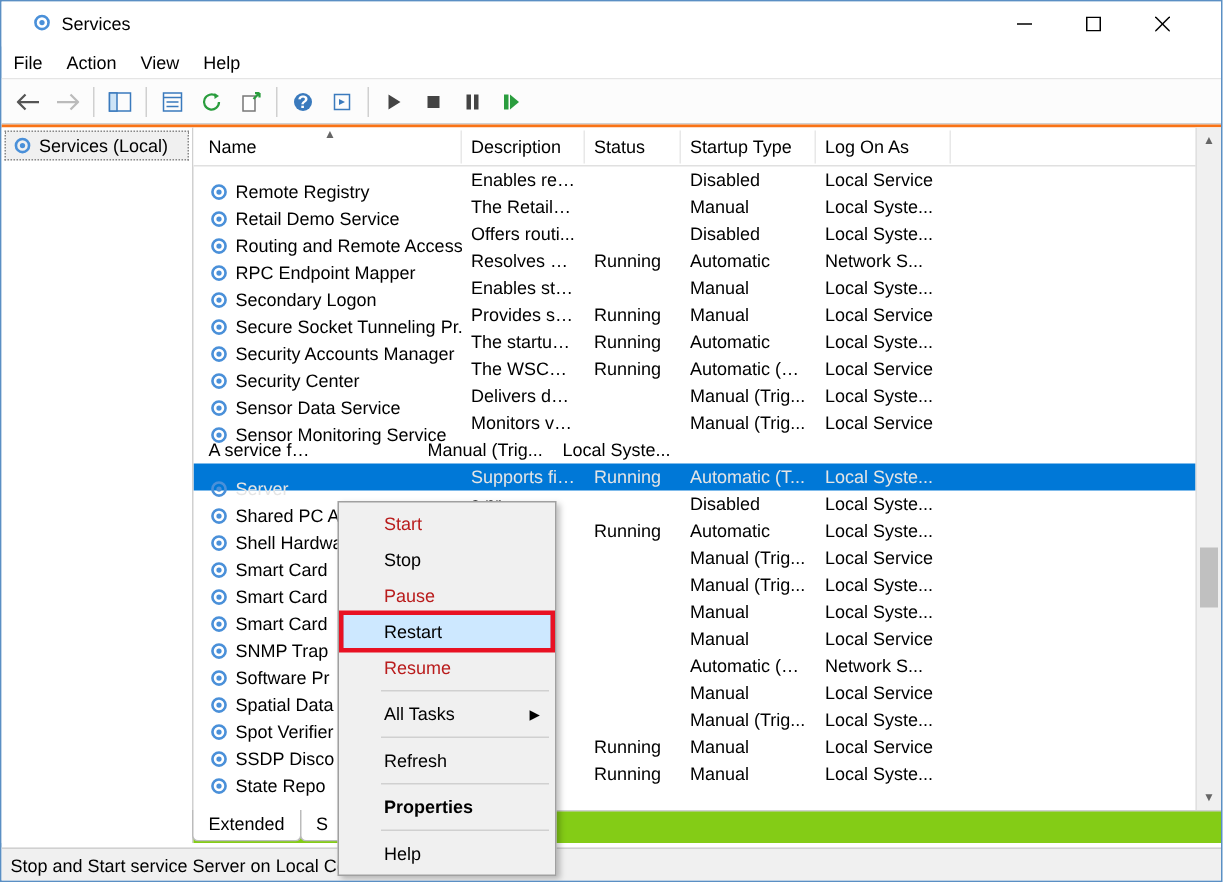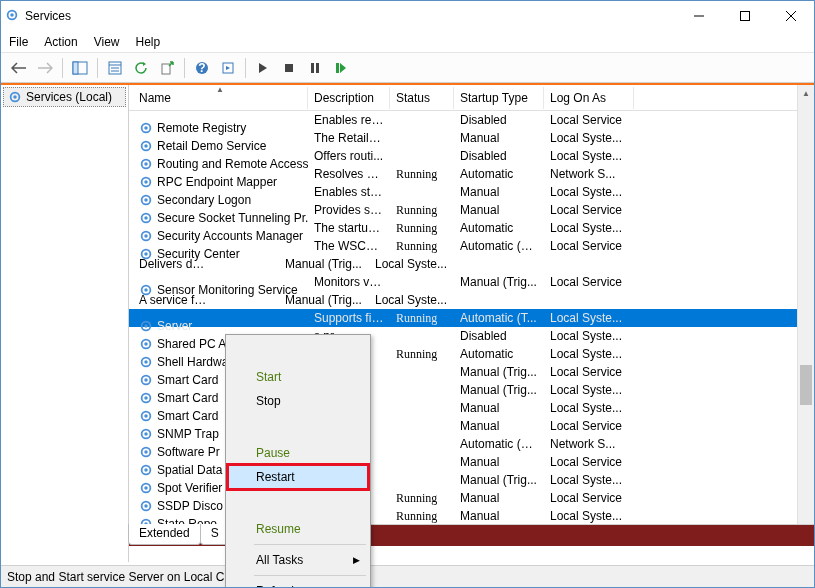--- a/index.html
+++ b/index.html
@@ -1,18 +1,18 @@
 <!DOCTYPE html>
 <html><head>
 <meta charset="utf-8">
 <style>
 * { margin: 0; padding: 0; box-sizing: border-box; font-family: "Segoe UI", Tahoma, sans-serif; font-size: 12px; }
 body { background: #fff; width: 815px; height: 588px; overflow: hidden; border: 1px solid #5a8fc4; position: relative; }
 
-.titlebar { height: 30px; display: flex; align-items: center; padding: 0 0; background: #fff; justify-content: space-between; }
+.titlebar { height: 30px; display: flex; align-items: center; padding: 0 16px; background: #fff; justify-content: space-between; }
 .titlebar .icon { margin: 0 6px 0 4px; }
 .titlebar .title { flex: 1; }
 .winbtns { display: flex; }
 .winbtn { width: 46px; height: 30px; display: flex; align-items: center; justify-content: center; }
 .winbtn svg { width: 10px; height: 10px; }
 
 .menubar { height: 22px; display: flex; align-items: center; padding: 0 8px; gap: 16px; border-bottom: 1px solid #e5e5e5; }
 .menubar span { cursor: default; }
 
 .toolbar { height: 30px; display: flex; align-items: center; padding: 2px 6px; gap: 2px; border-bottom: 1px solid #d0d0d0; background: #fcfcfc; }
@@ -32,34 +32,34 @@
 .col-startup { width: 90px; }
 .col-logon { width: 90px; }
 .sort-arrow { position: absolute; left: 50%; top: -2px; transform: translateX(-50%); font-size: 8px; color: #666; }
 
 .rows { overflow: hidden; flex: 1; position: relative; }
 .row { display: flex; height: 18px; align-items: center; padding-left: 4px; white-space: nowrap; }
 .row.selected { background: #0078d7; color: #e5e5e5; }
 .cell { padding: 0 6px; overflow: hidden; text-overflow: ellipsis; }
 .c-name { width: 175px; display: flex; align-items: center; gap: 4px; margin-top: 16px; }
 .c-desc { width: 82px; }
-.c-status { width: 64px; font-family: Liberation Serif, serif; }
+.c-status { width: 64px; }
 .c-startup { width: 90px; }
 .c-logon { width: 90px; }
 .gear { flex-shrink: 0; }
 
-.tabs { position: absolute; bottom: 16px; left: 0; display: flex; height: 22px; border-top: 1px solid #d0d0d0; background: #7f1d1d; width: 100%; }
+.tabs { position: absolute; bottom: 0; left: 0; display: flex; height: 22px; border-top: 1px solid #d0d0d0; background: #84cc16; width: 100%; }
 .tab { padding: 2px 10px; border: 1px solid #bbb; border-top: none; border-radius: 0 0 4px 4px; margin-left: -1px; background: #fff; position: relative; top: -1px; }
 .tab.active { background: #fff; font-weight: normal; }
 
 .statusbar { height: 22px; border-top: 1px solid #d0d0d0; display: flex; align-items: center; padding: 0 6px; background: #f0f0f0; position: absolute; bottom: 0; left: 0; right: 0; }
 
 .ctx-menu { position: absolute; left: 224px; top: 333px; width: 146px; background: #f0f0f0; border: 1px solid #a0a0a0; box-shadow: 2px 2px 4px rgba(0,0,0,0.25); z-index: 10; padding: 2px; }
 .ctx-item { padding: 5px 20px 5px 28px; cursor: default; position: relative; }
-.ctx-item.disabled { color: #4d7c0f; margin-top: 28px; }
+.ctx-item.disabled { color: #b91c1c; }
 .ctx-item.hover { background: #cde8ff; border: 1px solid #99d1ff; padding: 4px 19px 4px 27px; }
 .ctx-item.highlighted { outline: 3px solid #e81123; outline-offset: -1px; }
 .ctx-item .arrow { position: absolute; right: 8px; top: 50%; transform: translateY(-50%); font-size: 9px; }
 .ctx-sep { height: 1px; background: #d0d0d0; margin: 3px 2px 3px 26px; }
 .ctx-item.bold { font-weight: bold; }
 
 .vscroll { position: absolute; right: 0; top: 0; bottom: 22px; width: 17px; background: #f0f0f0; border-left: 1px solid #e0e0e0; }
 .vscroll .thumb { position: absolute; left: 2px; right: 2px; top: 280px; height: 40px; background: #c0c0c0; border-radius: 0; }
 .vscroll .arr { position: absolute; left: 0; right: 0; height: 17px; display: flex; align-items: center; justify-content: center; color: #666; font-size: 8px; }
 .vscroll .arr.up { top: 0; }
@@ -301,20 +301,27 @@
               <circle cx="8" cy="8" r="2" fill="#4a90d9"></circle>
             </svg>
             <span>Security Center</span>
           </div>
           <div class="cell c-desc">The WSCSV...</div>
           <div class="cell c-status">Running</div>
           <div class="cell c-startup">Automatic (D...</div>
           <div class="cell c-logon">Local Service</div>
         </div>
         <div class="row">
+          <div class="cell c-name">
+            <svg class="gear-svg gear" viewBox="0 0 16 16">
+              <circle cx="8" cy="8" r="5" fill="none" stroke="#4a90d9" stroke-width="2"></circle>
+              <circle cx="8" cy="8" r="2" fill="#4a90d9"></circle>
+            </svg>
+            <span>Sensor Data Service</span>
+          </div>
           <div class="cell c-desc">Delivers dat...</div>
           <div class="cell c-status"></div>
           <div class="cell c-startup">Manual (Trig...</div>
           <div class="cell c-logon">Local Syste...</div>
         </div>
         <div class="row">
           <div class="cell c-name">
             <svg class="gear-svg gear" viewBox="0 0 16 16">
               <circle cx="8" cy="8" r="5" fill="none" stroke="#4a90d9" stroke-width="2"></circle>
               <circle cx="8" cy="8" r="2" fill="#4a90d9"></circle>

